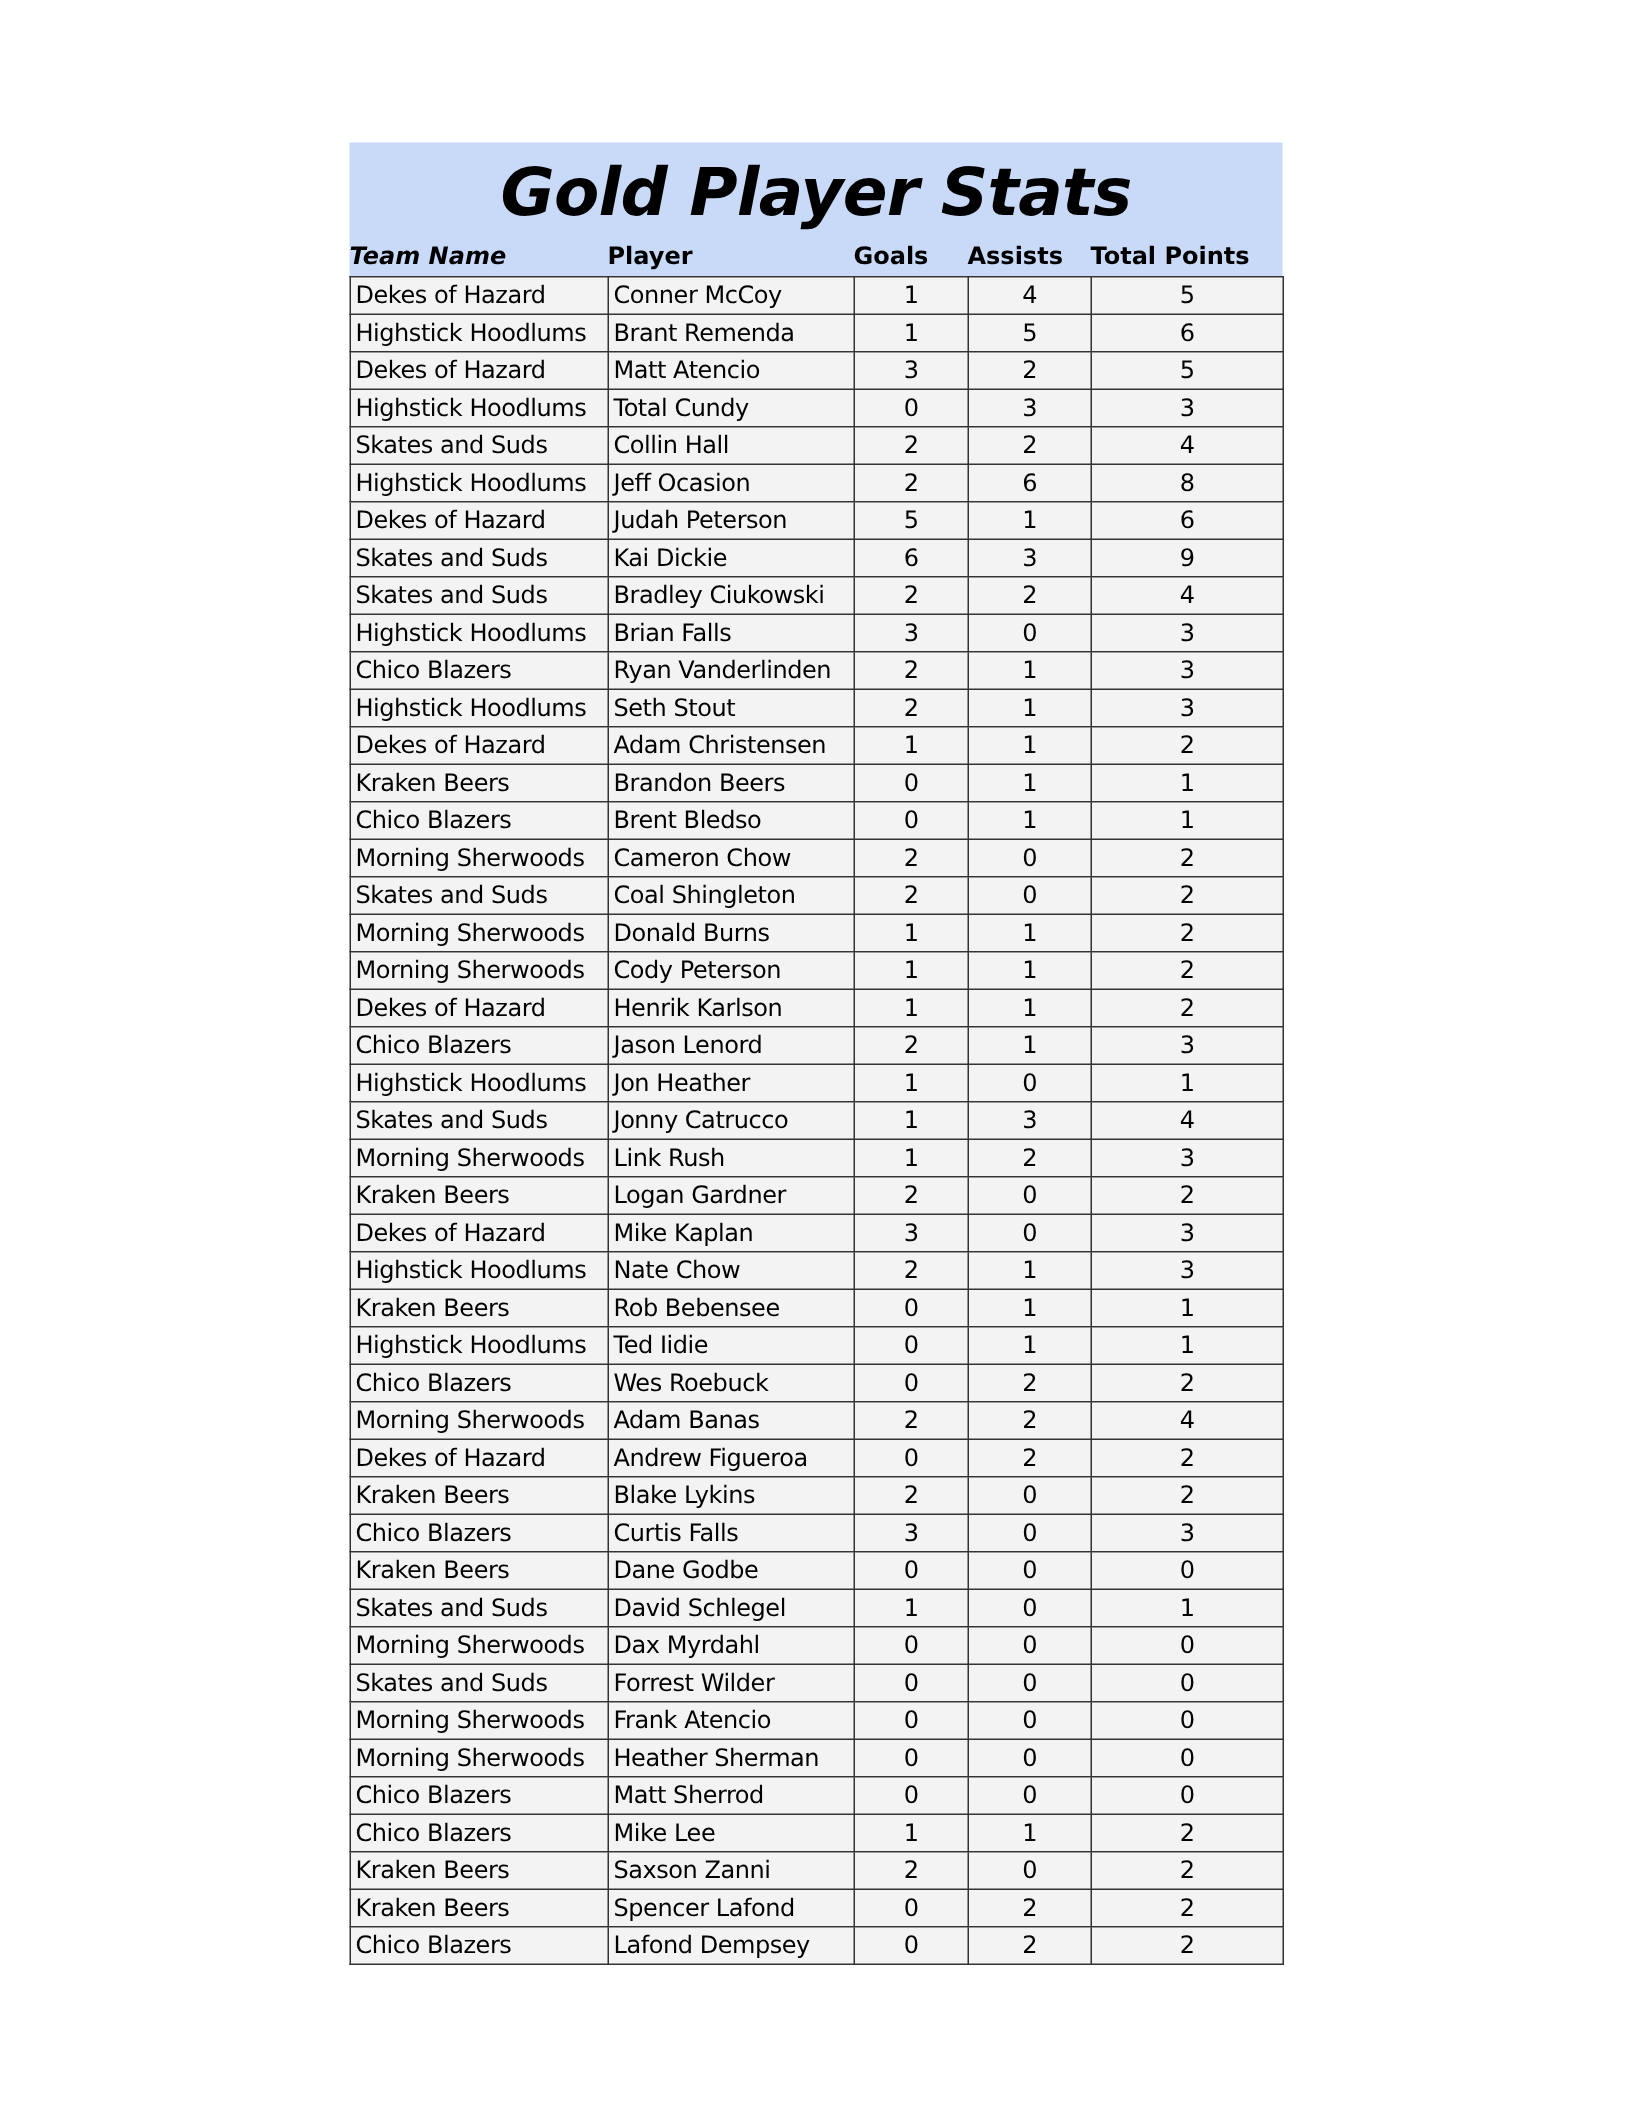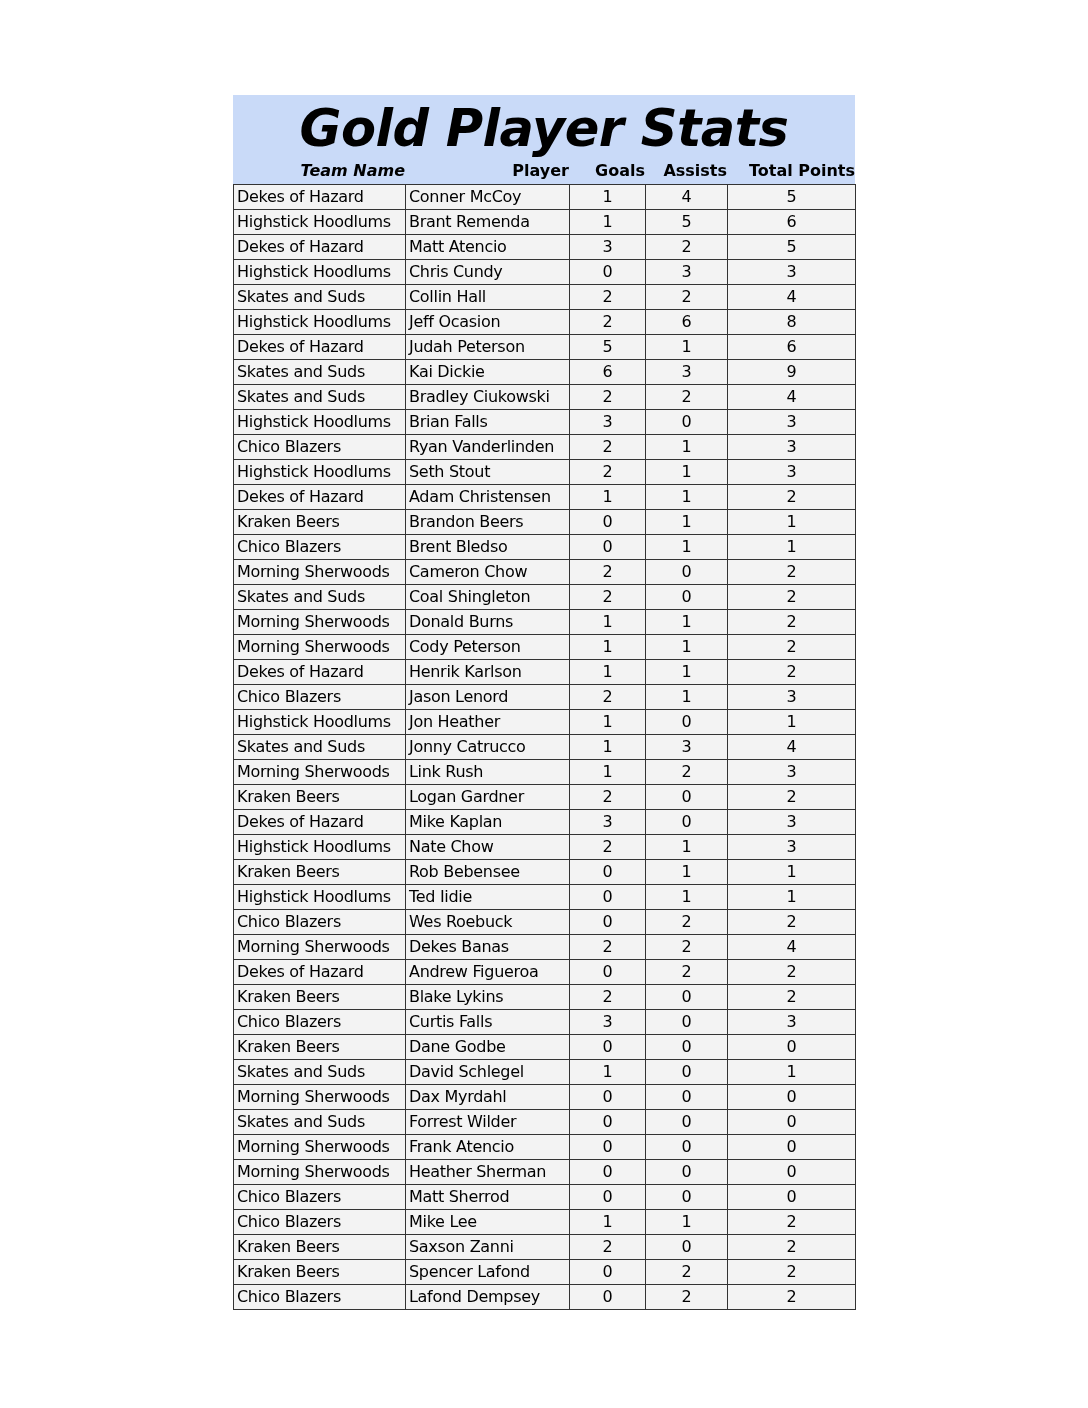--- a/index.html
+++ b/index.html
@@ -1,24 +1,24 @@
 <!DOCTYPE html>
 <html><head>
   <meta charset="utf-8">
   <style>
     html, body { margin: 0; padding: 0; background: #ffffff; }
     body { width: 1088px; height: 1408px; position: relative; overflow: hidden;
            font-family: "DejaVu Sans", "Liberation Sans", sans-serif; color: #000; }
     .sheet { position: absolute; left: 233px; top: 95px; width: 622px; }
     .header-band { background: #c9daf8; height: 89px; position: relative; }
     .title { position: absolute; left: 0; right: 0; top: 6px; text-align: center;
-             font-size: 51px; font-weight: bold; font-style: italic; letter-spacing: -0.5px;
+             font-size: 44px; font-weight: bold; font-style: italic; letter-spacing: -0.5px;
              font-family: "DejaVu Sans", sans-serif; line-height: 56px; }
     .col-headers { position: absolute; left: 0; right: 0; bottom: 0; height: 26px; display: flex; }
-    .col-headers div { font-weight: bold; font-size: 16px; text-align: right; line-height: 26px;
+    .col-headers div { font-weight: bold; font-size: 16px; text-align: left; line-height: 26px;
                        font-family: "DejaVu Sans", sans-serif; }
     .col-headers .h-team { font-style: italic; }
     table { border-collapse: collapse; width: 622px; table-layout: fixed; }
     td { border: 1px solid #333; height: 24px; padding: 0 0 0 3px; font-size: 16px;
          font-family: "DejaVu Sans", sans-serif; background: #f3f3f3; white-space: nowrap;
          overflow: hidden; line-height: 24px; letter-spacing: -0.3px; }
     td.num { text-align: center; padding: 0; }
     .w-team { width: 172px; } .w-player { width: 164px; } .w-goals { width: 76px; }
     .w-assists { width: 82px; } .w-total { width: 128px; }
   </style>
@@ -61,21 +61,21 @@
         </tr>
         <tr>
           <td>Dekes of Hazard</td>
           <td>Matt Atencio</td>
           <td class="num">3</td>
           <td class="num">2</td>
           <td class="num">5</td>
         </tr>
         <tr>
           <td>Highstick Hoodlums</td>
-          <td>Chris Cundy</td>
+          <td>Total Cundy</td>
           <td class="num">0</td>
           <td class="num">3</td>
           <td class="num">3</td>
         </tr>
         <tr>
           <td>Skates and Suds</td>
           <td>Collin Hall</td>
           <td class="num">2</td>
           <td class="num">2</td>
           <td class="num">4</td>
@@ -250,21 +250,21 @@
         </tr>
         <tr>
           <td>Chico Blazers</td>
           <td>Wes Roebuck</td>
           <td class="num">0</td>
           <td class="num">2</td>
           <td class="num">2</td>
         </tr>
         <tr>
           <td>Morning Sherwoods</td>
-          <td>Dekes Banas</td>
+          <td>Adam Banas</td>
           <td class="num">2</td>
           <td class="num">2</td>
           <td class="num">4</td>
         </tr>
         <tr>
           <td>Dekes of Hazard</td>
           <td>Andrew Figueroa</td>
           <td class="num">0</td>
           <td class="num">2</td>
           <td class="num">2</td>

